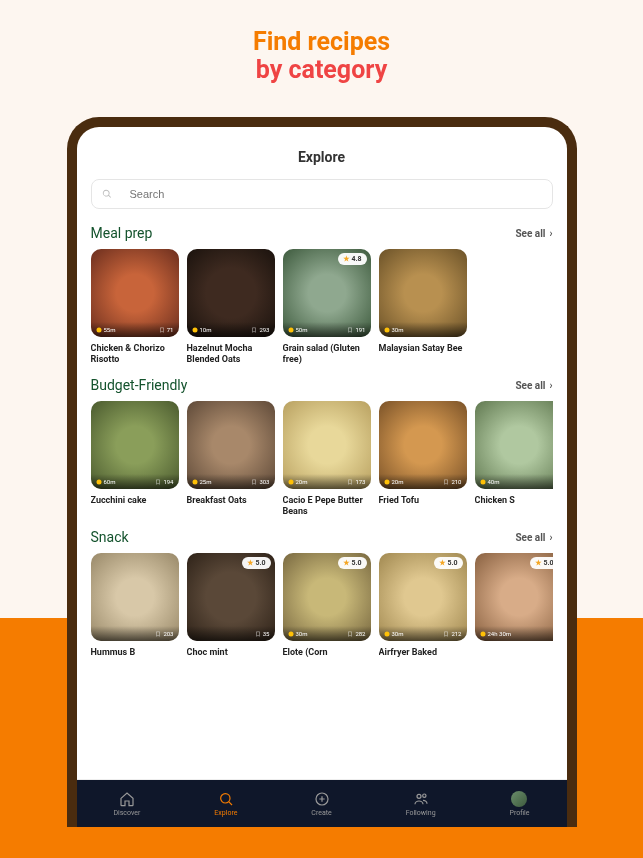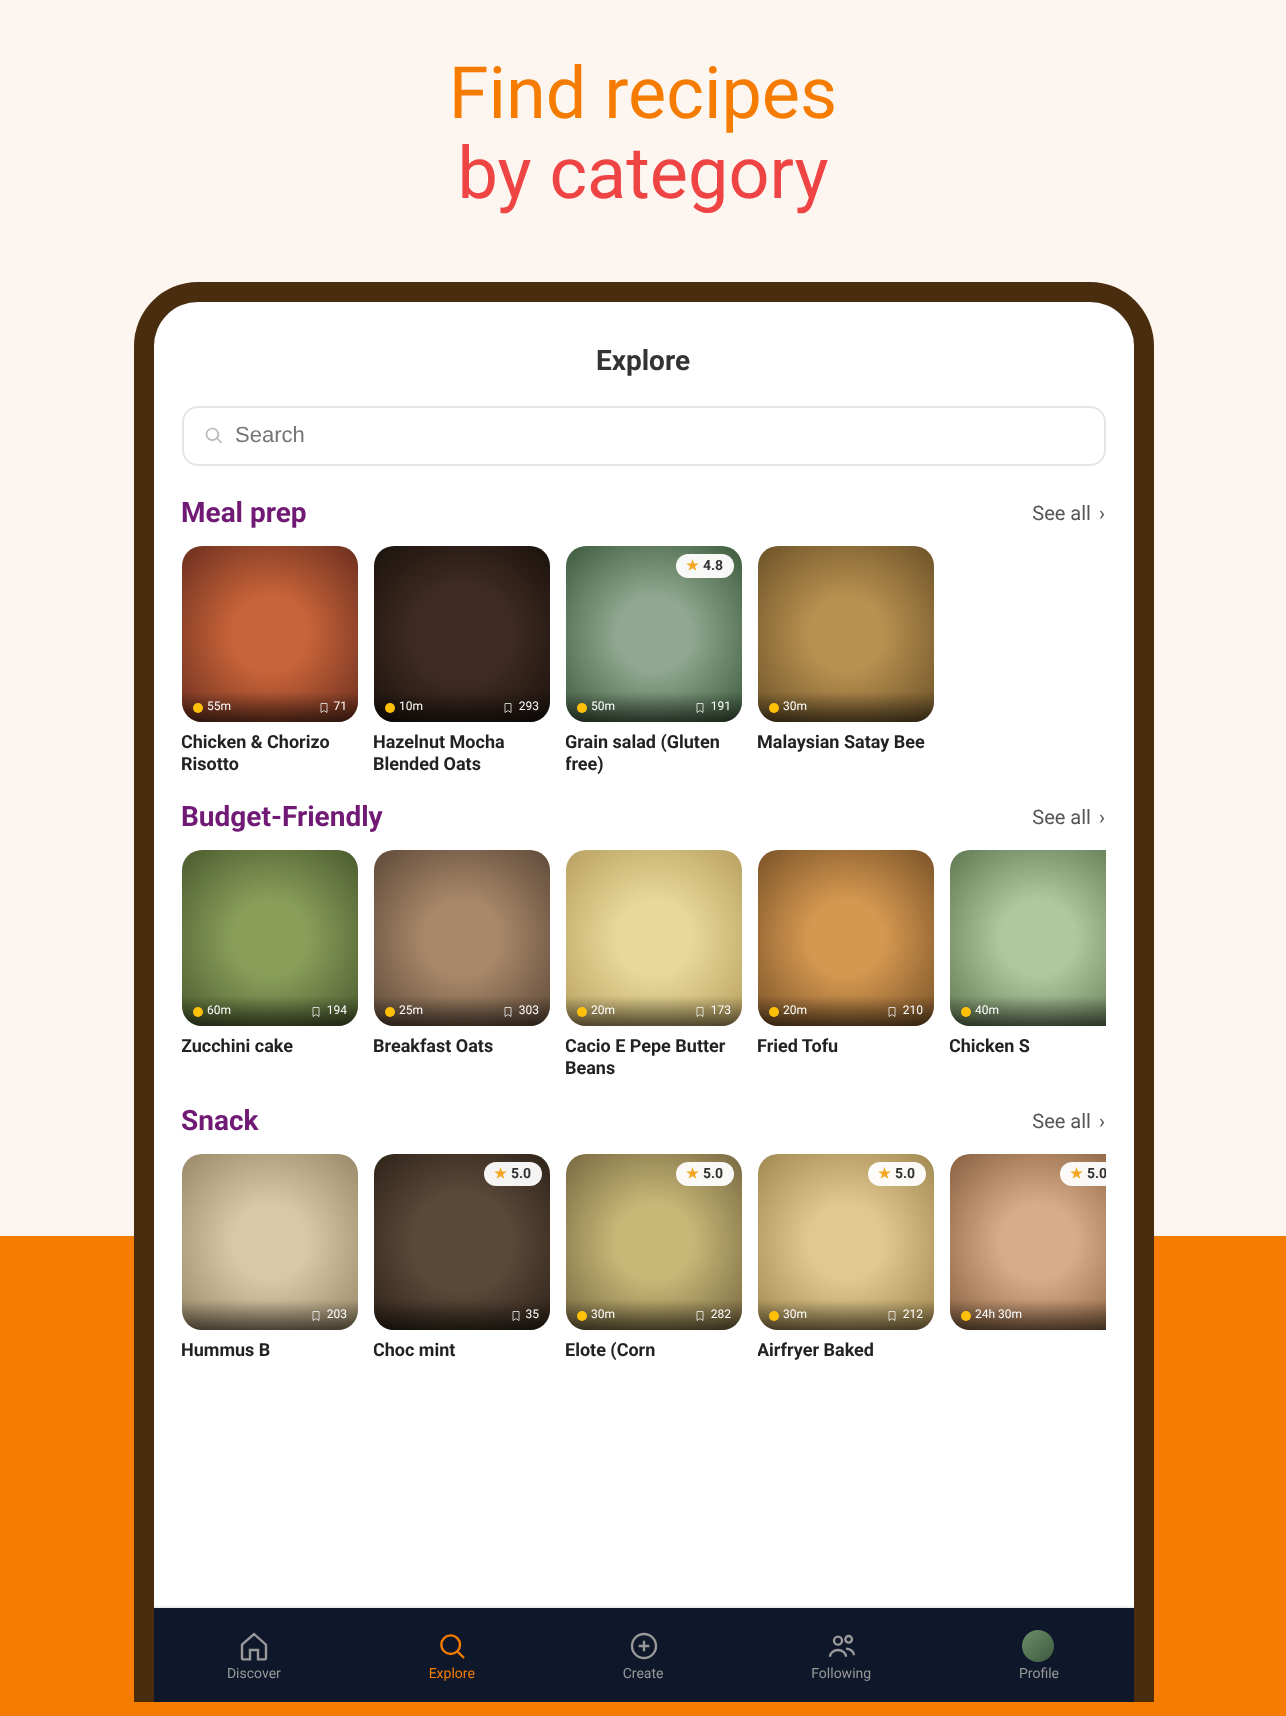--- a/index.html
+++ b/index.html
@@ -20,22 +20,22 @@
       background: #f57c00;
       z-index: 0;
     }
     .hero {
       text-align: center;
       padding: 28px 0 18px;
       position: relative;
       z-index: 2;
     }
     .hero h1 {
-      font-size: 36px;
-      font-weight: 400;
+      font-size: 25px;
+      font-weight: 700;
       line-height: 1.1;
     }
     .hero .line1 { color: #f57c00; }
     .hero .line2 { color: #ef4444; }
     .device {
       position: relative;
       z-index: 1;
       margin: 16px auto;
       width: 510px;
       background: #fff;
@@ -56,50 +56,51 @@
       font-weight: 700;
       color: #333;
       margin: 8px 0 14px;
     }
     .search-bar {
       border: 1px solid #e5e5e5;
       border-radius: 8px;
       padding: 8px 10px;
       display: flex;
       align-items: center;
-      gap: 6px;
+      gap: 18px;
       margin-bottom: 16px;
     }
     .search-bar svg { width: 10px; height: 10px; fill: #bbb; }
     .search-bar input {
       border: none;
       outline: none;
       font-size: 11px;
       color: #666;
       flex: 1;
     }
     .section { margin-bottom: 12px; }
     .section-header {
       display: flex;
       justify-content: space-between;
       align-items: center;
       margin-bottom: 8px;
     }
     .section-title {
-      color: #701a75;
+      color: #14532d;
       font-size: 14px;
-      font-weight: 700;
+      font-weight: 400;
     }
     .see-all {
       font-size: 10px;
       color: #555;
       display: flex;
       align-items: center;
       gap: 4px;
       cursor: pointer;
+      font-weight: bold;
     }
     .cards {
       display: flex;
       gap: 8px;
       overflow: hidden;
     }
     .card {
       width: 88px;
       flex-shrink: 0;
     }

